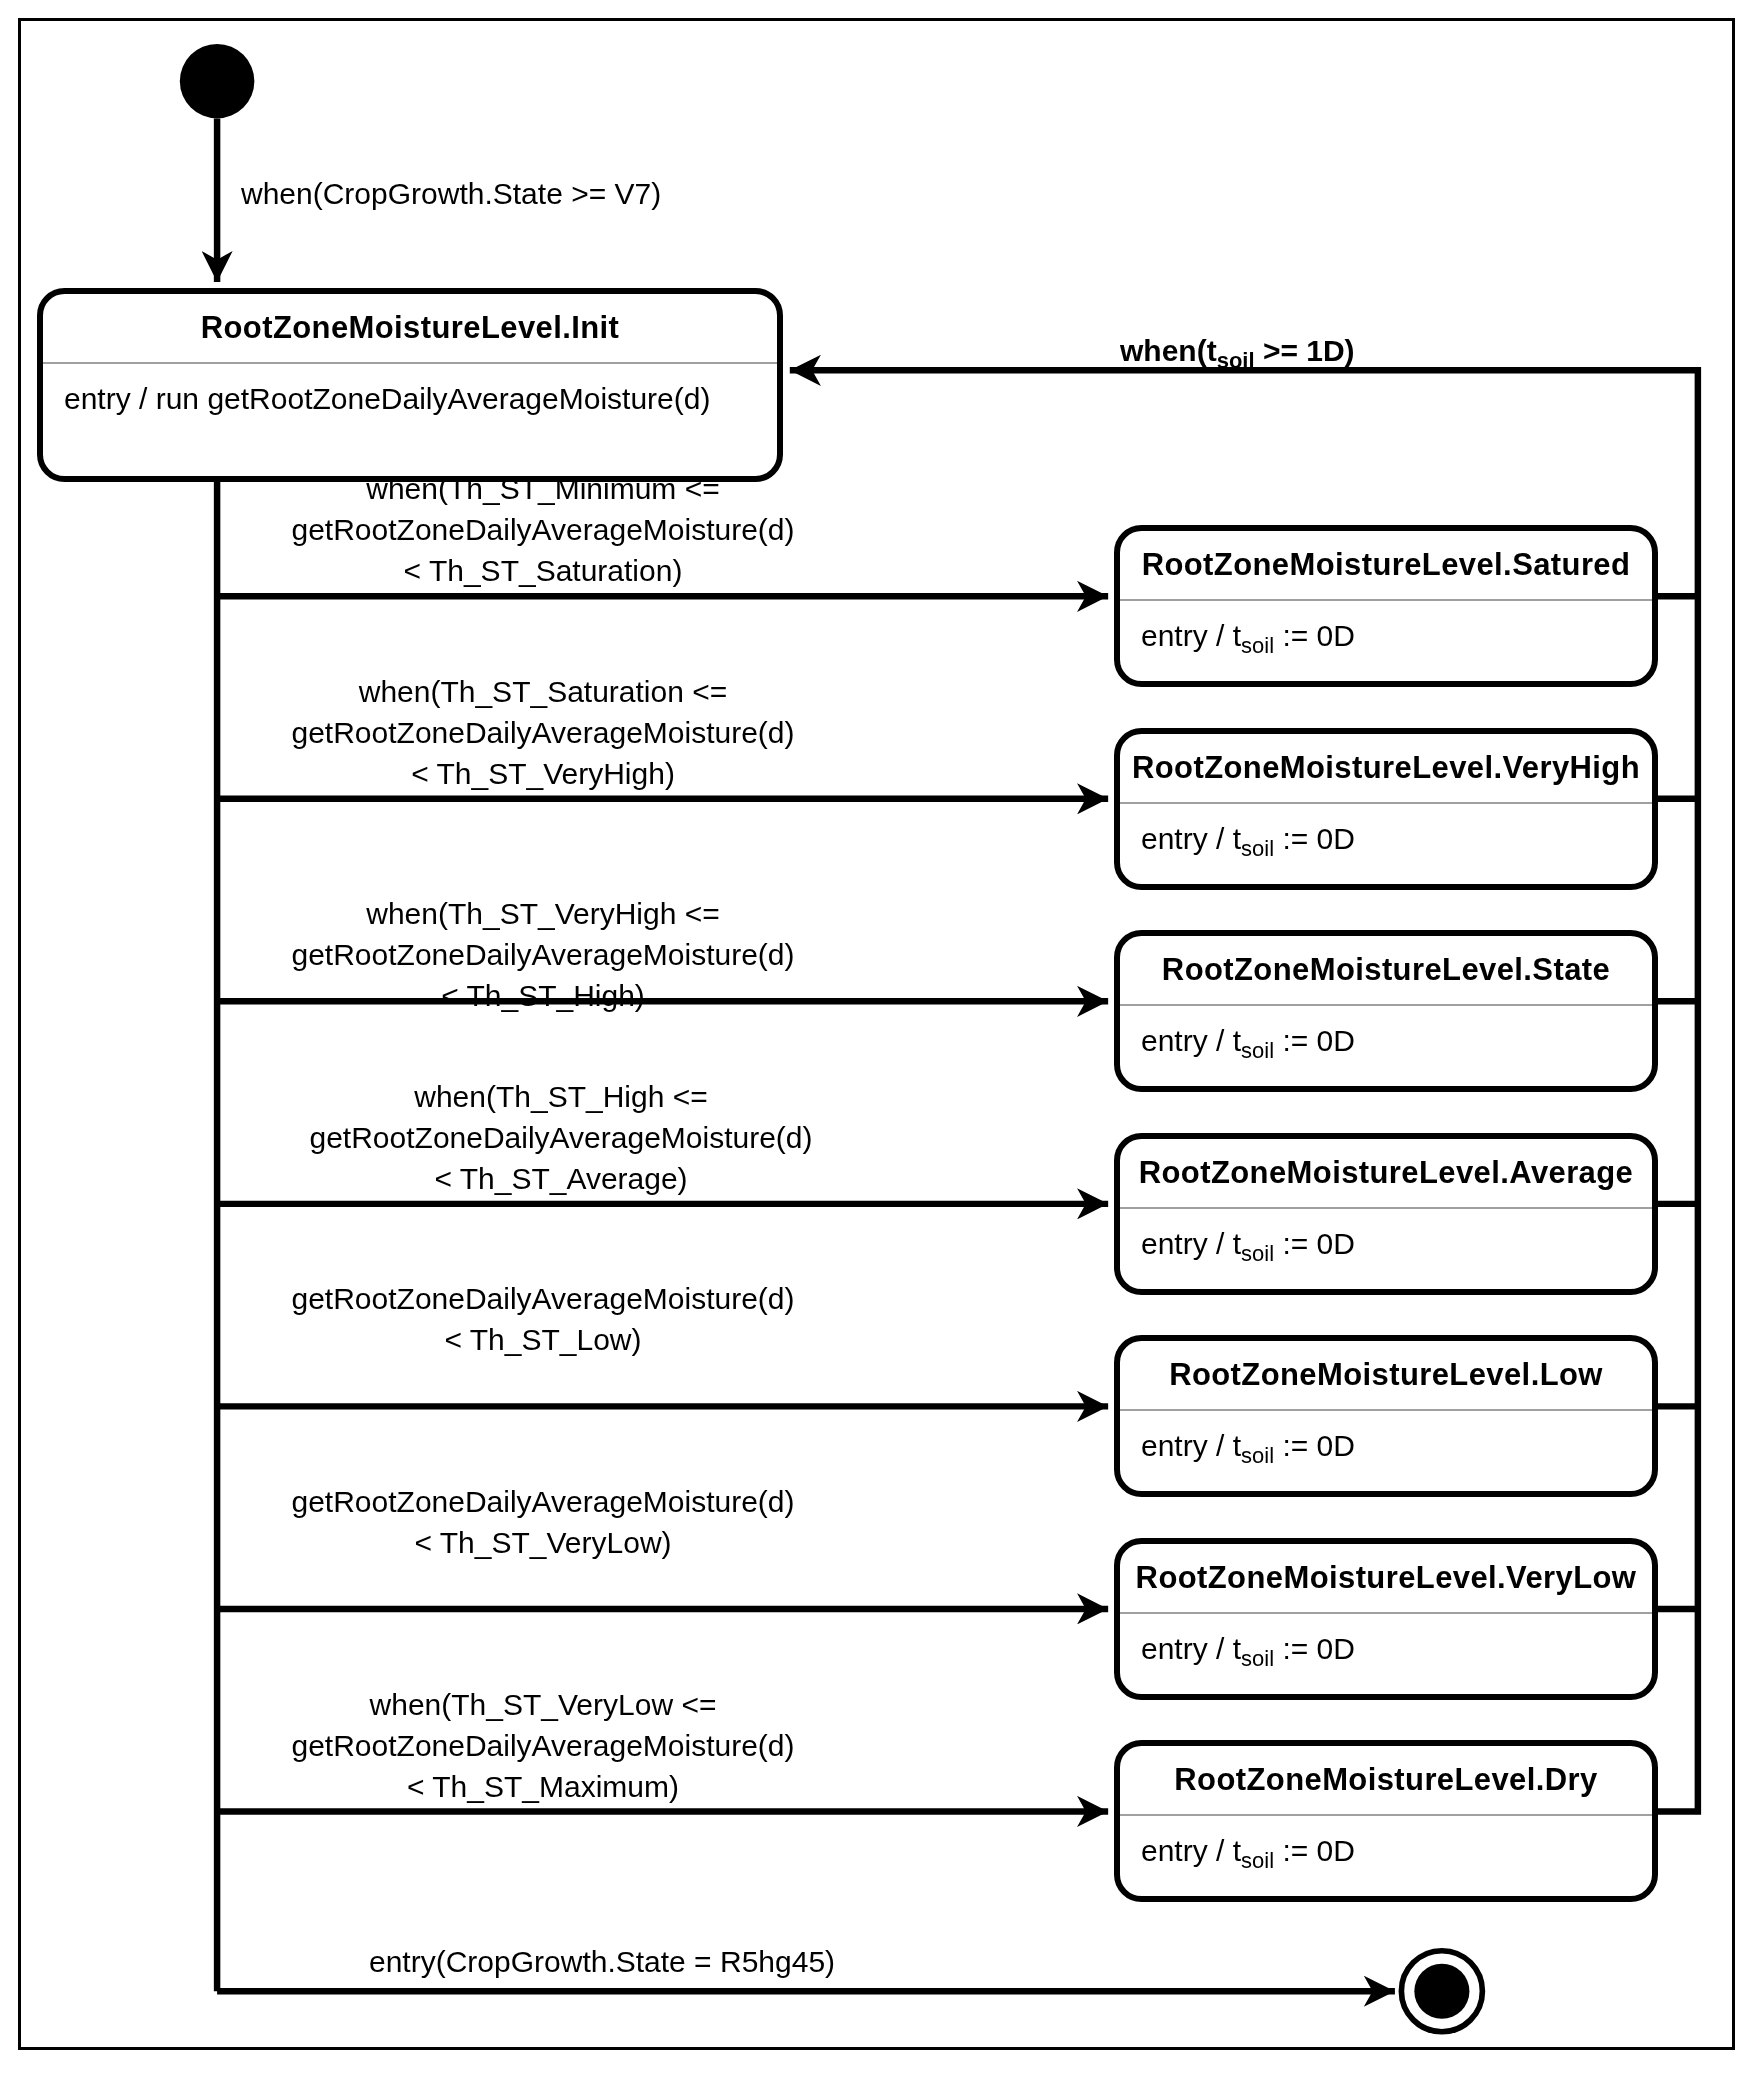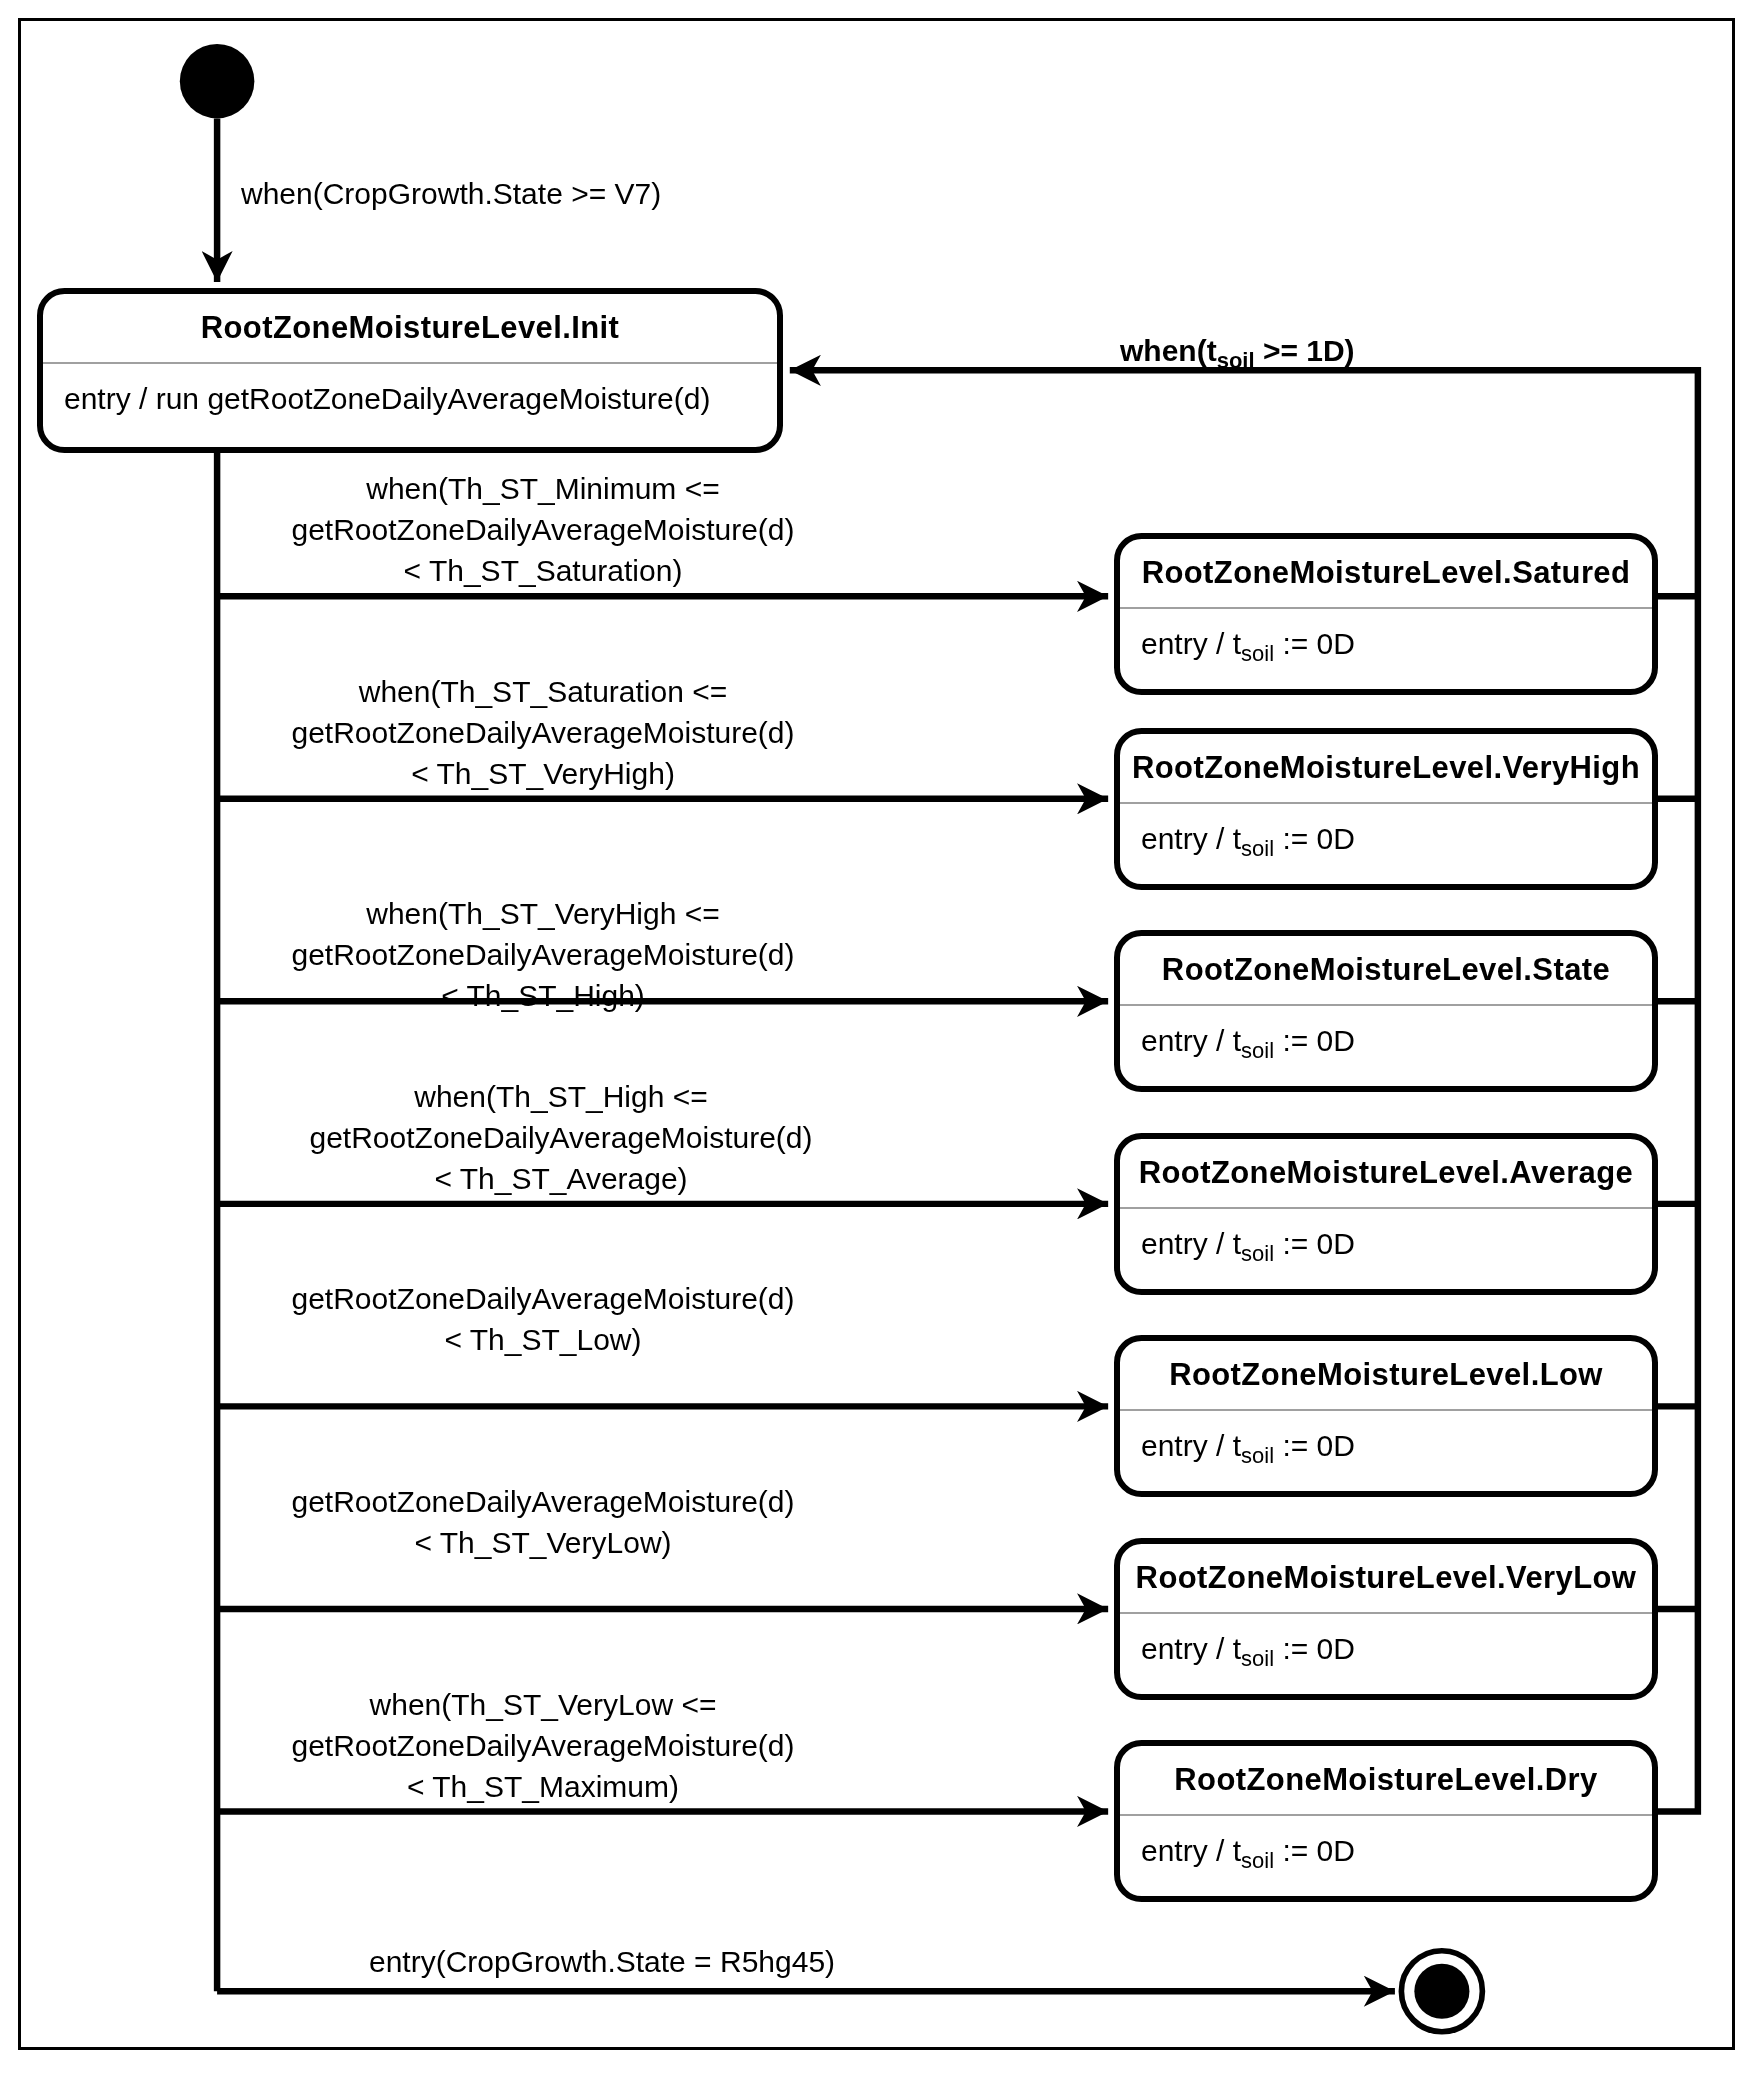--- a/index.html
+++ b/index.html
@@ -97,26 +97,26 @@
     <path d="M2043,2236 L2096,2236 L2096,457 L975,457" stroke="#000000" stroke-width="8" fill="none" marker-end="url(#arrow)"></path>
 
     <path d="M268,2458 L1722,2458" stroke="#000000" stroke-width="8" fill="none" marker-end="url(#arrow)"></path>
 
     <g>
       <circle cx="1780" cy="2458" r="50" fill="#ffffff" stroke="#000000" stroke-width="7"></circle>
       <circle cx="1780" cy="2458" r="34" fill="#000000"></circle>
     </g>
   </svg>
 
-  <div class="state-box" style="left:37px; top:288px; width:746px; height:165px;">
+  <div class="state-box" style="left:37px; top:288px; width:746px; height:194px;">
     <div class="title-row">RootZoneMoistureLevel.Init</div>
     <div class="body-row">entry / run getRootZoneDailyAverageMoisture(d)</div>
   </div>
 
-  <div class="state-box" style="left:1114px; top:525px; width:544px; height:162px;margin-top:8px;">
+  <div class="state-box" style="left:1114px; top:525px; width:544px; height:162px;">
     <div class="title-row">RootZoneMoistureLevel.Satured</div>
     <div class="body-row"><span>entry / t</span><span class="sub">soil</span><span> := 0D</span></div>
   </div>
 
   <div class="state-box" style="left:1114px; top:728px; width:544px; height:162px;">
     <div class="title-row">RootZoneMoistureLevel.VeryHigh</div>
     <div class="body-row"><span>entry / t</span><span class="sub">soil</span><span> := 0D</span></div>
   </div>
 
   <div class="state-box" style="left:1114px; top:930px; width:544px; height:162px;">

